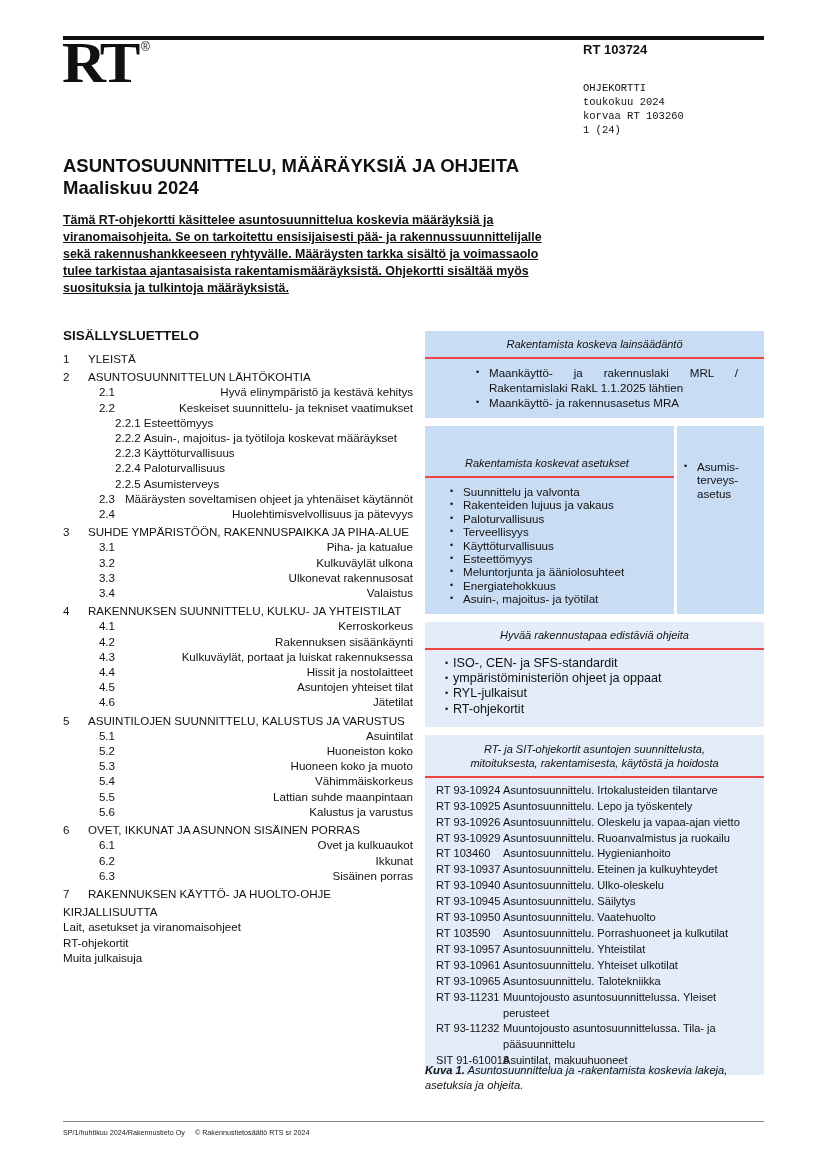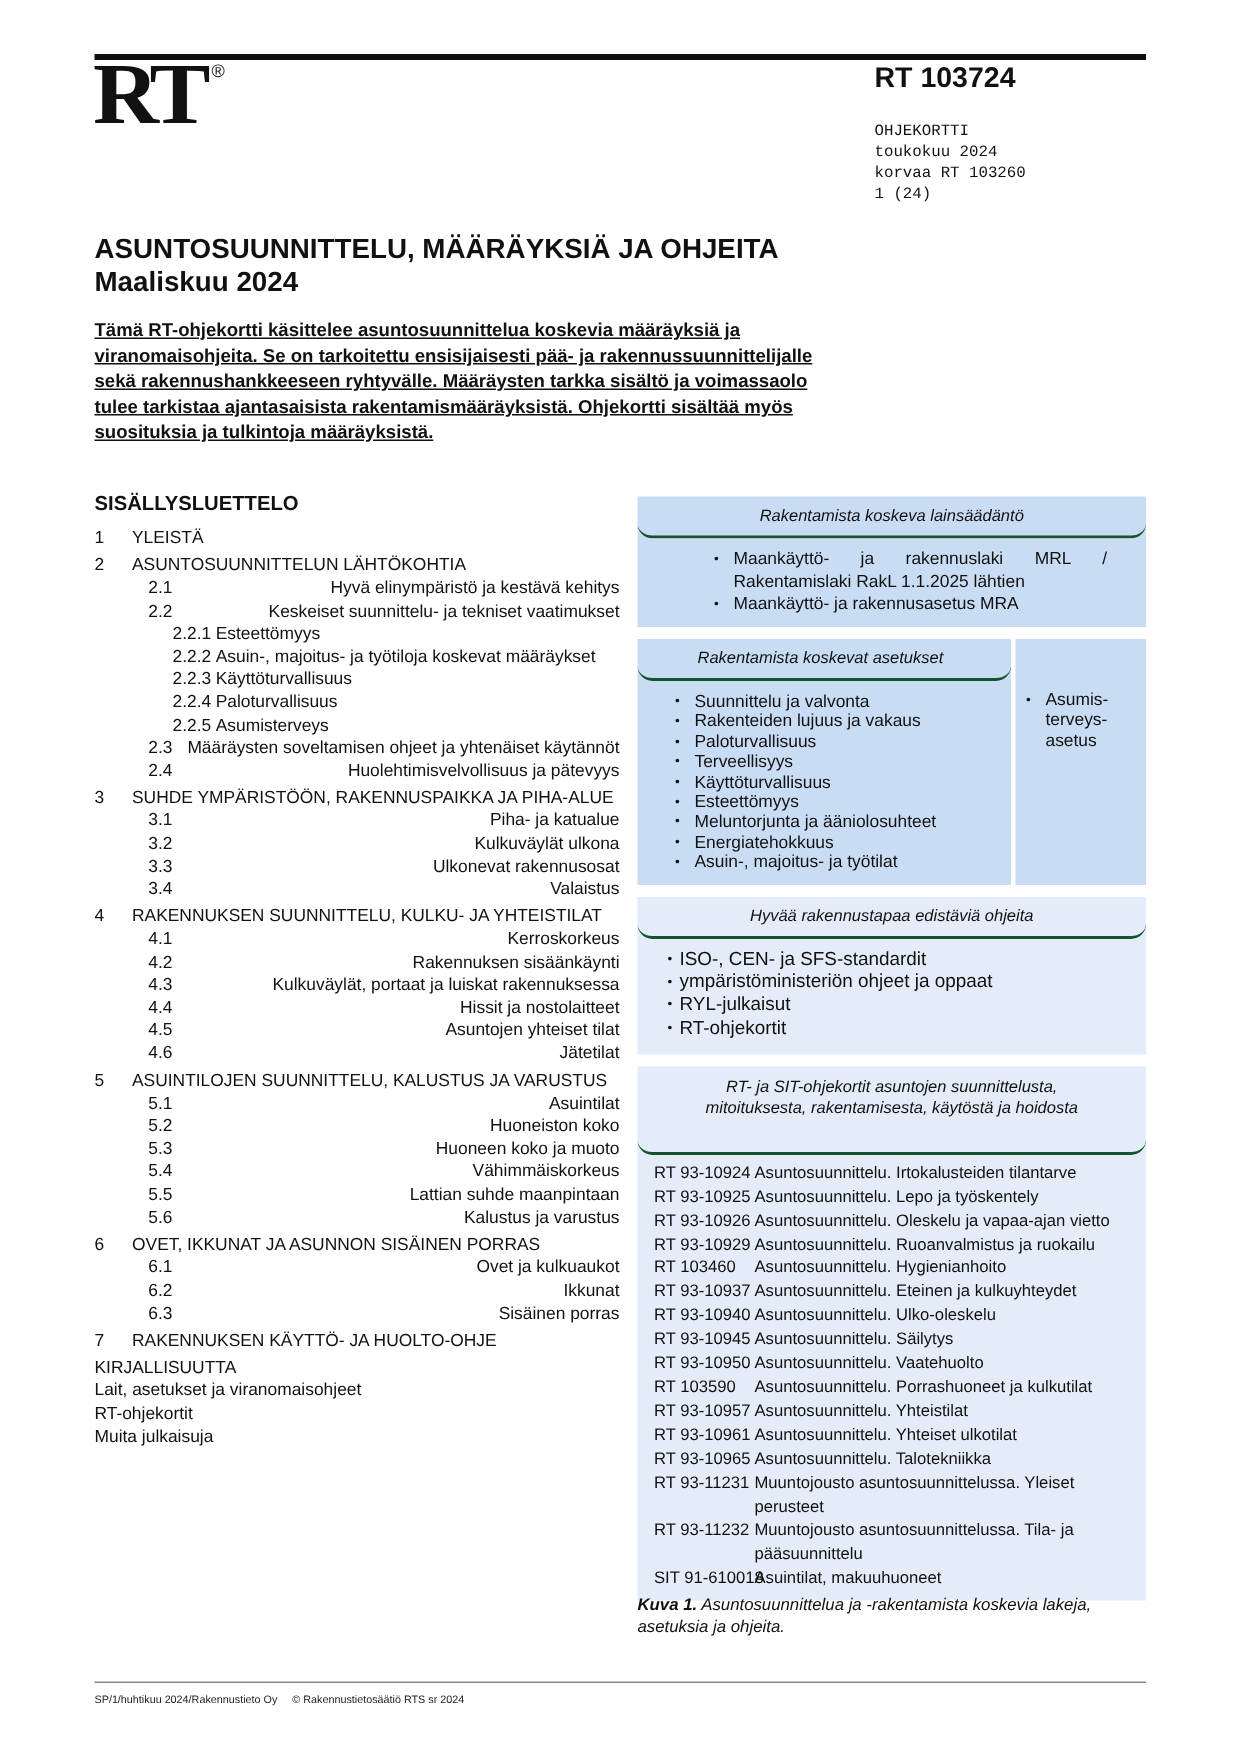--- a/index.html
+++ b/index.html
@@ -19,21 +19,21 @@
     font-weight: bold; font-size: 58px; line-height: 50px; letter-spacing: -4px;
     color: #111;
     transform: scaleX(1.05); transform-origin: left top;
   }
   .logo-reg {
     position: absolute; left: 141px; top: 40px;
     font-family: "Liberation Sans", sans-serif; font-size: 12px; color: #111;
   }
   .doc-number {
     position: absolute; left: 583px; top: 42px;
-    font-family: "Liberation Sans", sans-serif; font-weight: bold; font-size: 19px; color: #111;
+    font-family: "Liberation Sans", sans-serif; font-weight: bold; font-size: 13px; color: #111;
   }
   .meta {
     position: absolute; left: 583px; top: 81px;
     font-family: Liberation Mono, monospace; font-size: 10.5px; line-height: 14px; color: #111;
   }
   .title {
     position: absolute; left: 63px; top: 155px;
     font-family: "Liberation Sans", sans-serif; font-weight: bold; font-size: 18.5px; line-height: 22px; color: #111;
   }
   .intro {
@@ -61,38 +61,38 @@
   
   .diagram {
     position: absolute; left: 425px; top: 331px; width: 339px;
     font-family: "Liberation Sans", sans-serif; color: #111;
   }
   .box { margin-bottom: 8px; }
   .box-dark { background: #c8dcf4; }
   .box-light { background: #e3ecf8; }
   .box-head {
     font-style: italic; font-size: 11px; line-height: 14px; text-align: center;
-    padding: 6px 8px 6px 8px; border-bottom: 2px solid #14532d; border-radius: 10px;
+    padding: 6px 8px 6px 8px; border-bottom: 2px solid #ef4444;
   }
   .box-body { padding: 5px 10px 6px 28px; }
   .bullets { list-style: none; }
   .bullets li { position: relative; font-size: 11.6px; line-height: 13.4px; }
   .bullets li::before { content: "•"; position: absolute; left: -13px; top: 0; font-size: 9px; }
   .box1 .box-body { padding-left: 64px; padding-right: 26px; padding-top: 6px; padding-bottom: 8px; }
   .box1 .bullets li { line-height: 15px; text-align: justify; }
   .box2 { display: flex; background: transparent; }
   .box2 .left { flex: 1; background: #c8dcf4; }
   .box2 .right { width: 87px; margin-left: 3px; background: #c8dcf4; padding: 34px 6px 0 20px; }
   .box2 .left .box-body { padding-top: 7px; padding-left: 38px; padding-bottom: 8px; }
-  .box2 .left .box-head { padding-left: 40px; text-align: left; }
+  .box2 .left .box-head { padding-left: 40px; text-align: left; margin-top: 24px; }
   .box3 .box-body { padding-left: 28px; padding-top: 6px; padding-bottom: 10px; }
   .box3 .bullets li { font-size: 12.6px; line-height: 15.3px; }
   .box3 .bullets li::before { left: -8px; }
   .box3 .bullets li { padding-left: 0; }
-  .box4 .box-head { padding-top: 7px; padding-bottom: 22px; }
+  .box4 .box-head { padding-top: 7px; padding-bottom: 6px; }
   .box4 .box-body { padding: 5px 8px 6px 11px; }
   .ref-row { display: flex; font-size: 11.1px; line-height: 15.9px; }
   .ref-code { width: 67px; flex: none; white-space: nowrap; }
   .ref-title { flex: 1; }
 
   .caption {
     position: absolute; left: 425px; top: 1063px; width: 342px;
     font-family: "Liberation Sans", sans-serif; font-style: italic; font-size: 11.2px; line-height: 15px; color: #111;
   }
   .caption b { font-weight: bold; }

